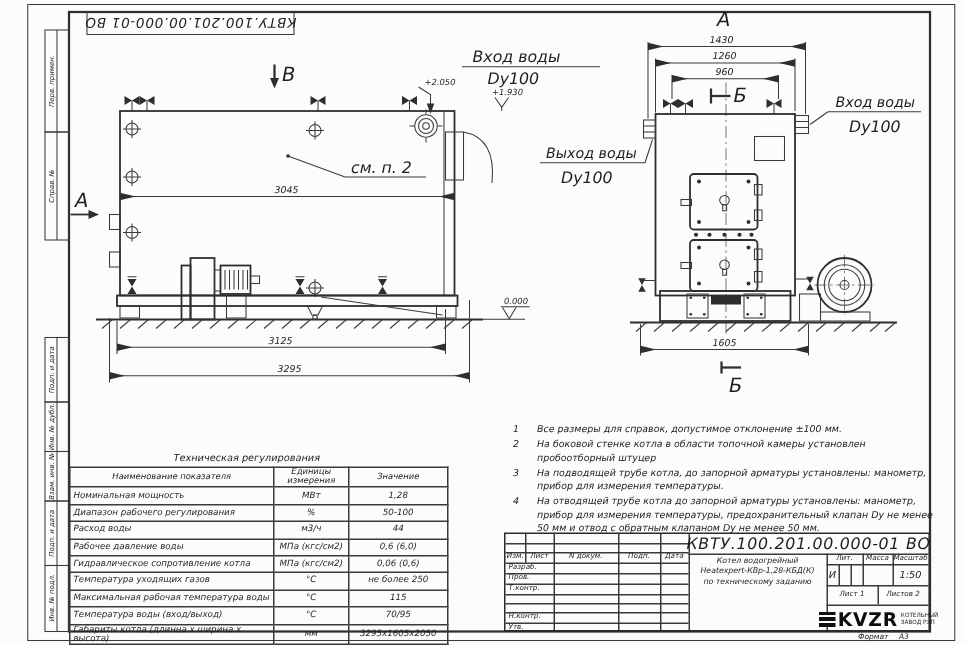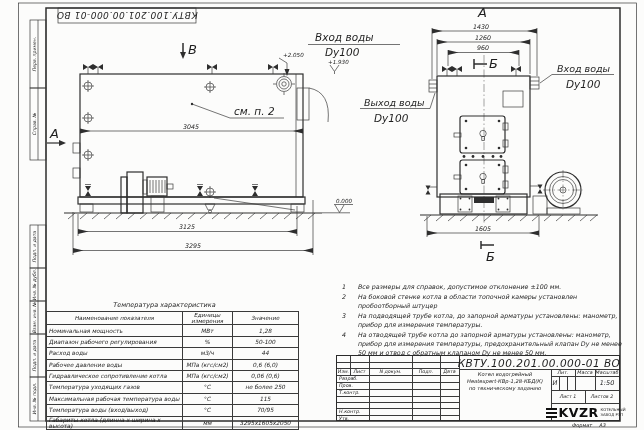--- a/index.html
+++ b/index.html
@@ -420,21 +420,21 @@
       <span class="note-num">3</span>
       <span class="note-text">На подводящей трубе котла, до запорной арматуры установлены: манометр, прибор для измерения температуры.</span>
     </div>
     <div class="note-item">
       <span class="note-num">4</span>
       <span class="note-text">На отводящей трубе котла до запорной арматуры установлены: манометр, прибор для измерения температуры, предохранительный клапан Dу не менее 50 мм и отвод с обратным клапаном Dу не менее 50 мм.</span>
     </div>
   </div>
 
   <div class="spec">
-    <div class="spec-title">Температура характеристика</div>
+    <div class="spec-title">Техническая регулирования</div>
     <table>
       <tbody>
           <tr>
         <th class="col1">Наименование показателя</th>
         <th class="col2">Единицы измерения</th>
         <th class="col3">Значение</th>
       </tr>
       <tr>
             <td>Номинальная мощность</td>
             <td class="c">МВт</td>

